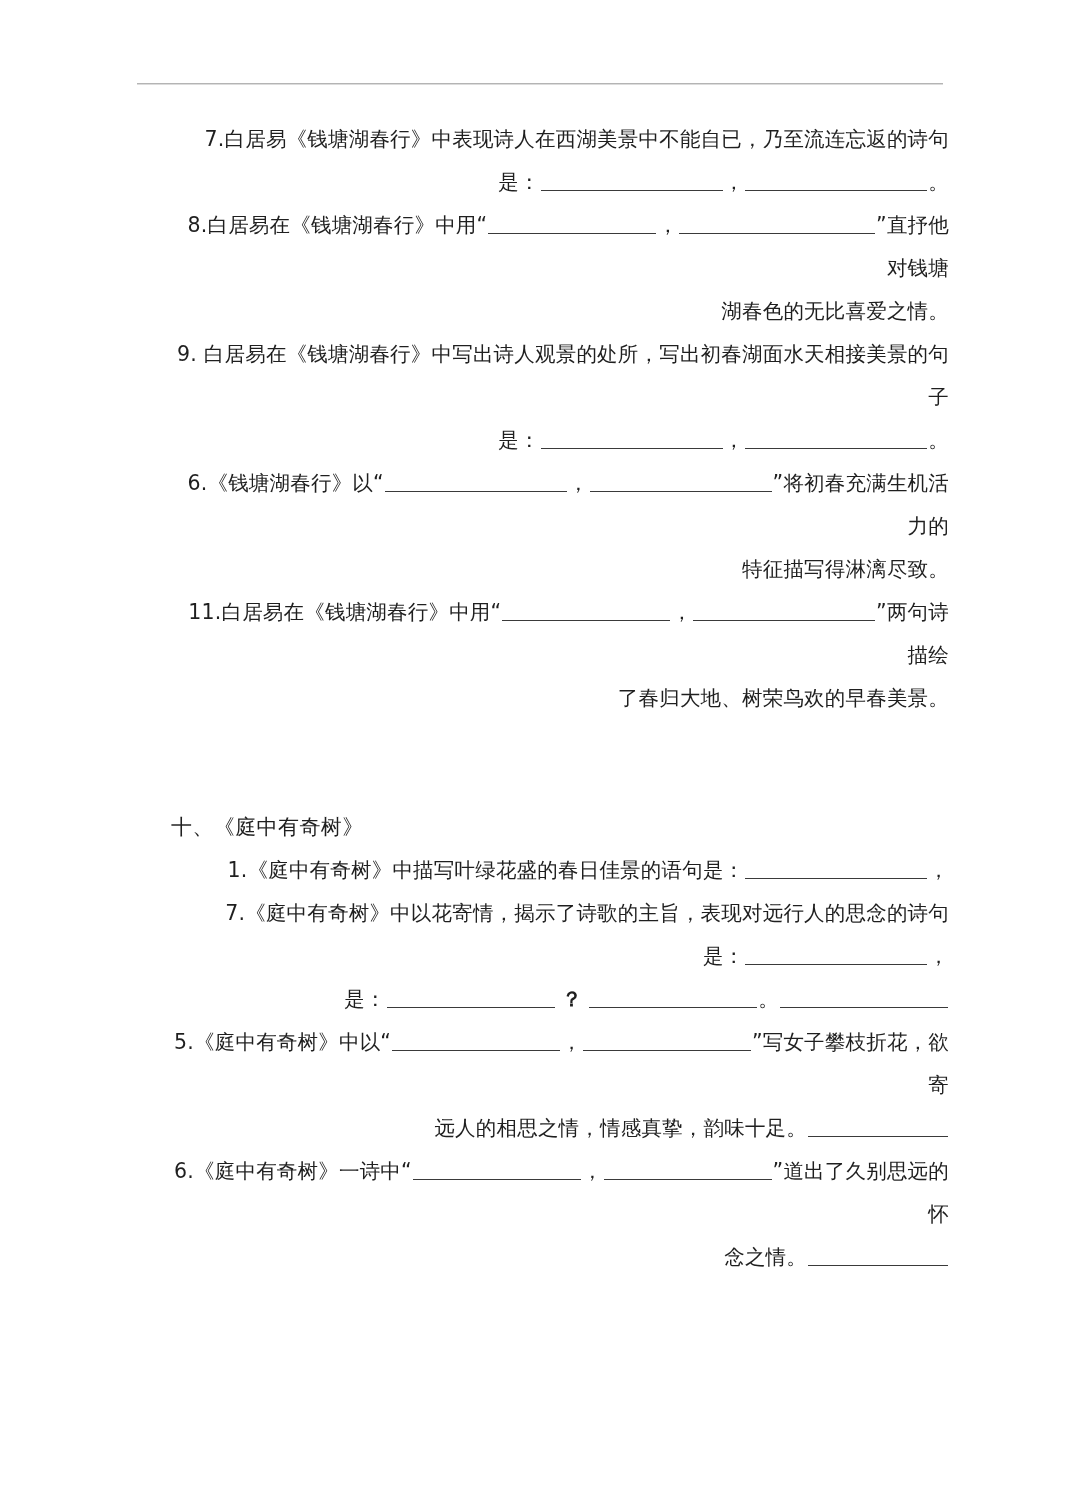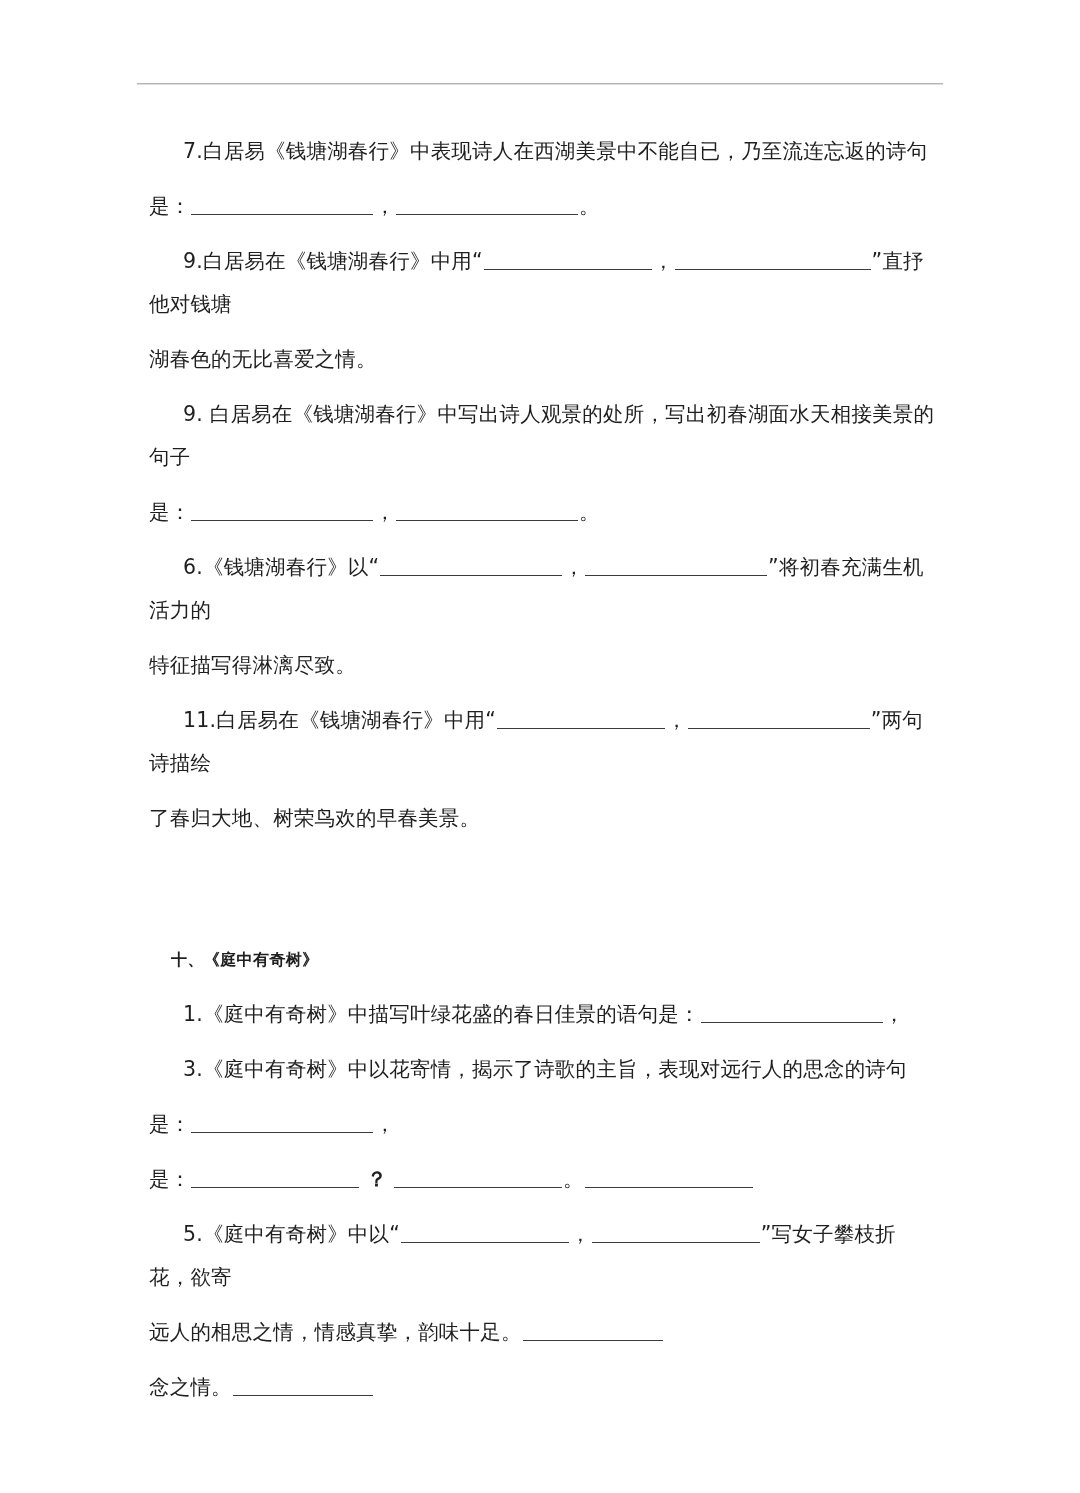--- a/index.html
+++ b/index.html
@@ -31,28 +31,28 @@
     position: absolute;
     left: 137px;
     top: 118px;
     width: 812px;
   }
   .para {
     font-size: 20.5px;
     line-height: 43px;
     letter-spacing: 0.2px;
     white-space: normal;
-    margin: 12px;
-    text-align: left;
+    margin: 0;
+    text-align: right;
   }
   .para.indent { text-indent: 34px; }
   .heading {
-    font-size: 16px;
+    font-size: 21px;
     line-height: 43px;
-    font-weight: bold;
+    font-weight: normal;
     text-indent: 34px;
     margin: 0;
     letter-spacing: 0.4px;
   }
   .blank {
     display: inline-block;
     border-bottom: 1.6px solid #3a3a3a;
     vertical-align: baseline;
     height: 1.05em;
     margin: 0 1px -2px 1px;
@@ -69,44 +69,45 @@
 
 <div class="page">
 
   <div class="page-rule"></div>
 
   <div class="content">
 
     <p class="para indent">7.白居易《钱塘湖春行》中表现诗人在西湖美景中不能自已，乃至流连忘返的诗句</p>
     <p class="para"><span>是：</span><span class="blank b-lg"></span><span>，</span><span class="blank b-lg"></span><span>。</span></p>
 
-    <p class="para indent"><span>9.白居易在《钱塘湖春行》中用“</span><span class="blank b-md"></span><span>，</span><span class="blank b-xl"></span><span>”直抒他对钱塘</span></p>
+    <p class="para indent"><span>8.白居易在《钱塘湖春行》中用“</span><span class="blank b-md"></span><span>，</span><span class="blank b-xl"></span><span>”直抒他对钱塘</span></p>
     <p class="para">湖春色的无比喜爱之情。</p>
 
     <p class="para indent">9. 白居易在《钱塘湖春行》中写出诗人观景的处所，写出初春湖面水天相接美景的句子</p>
     <p class="para"><span>是：</span><span class="blank b-lg"></span><span>，</span><span class="blank b-lg"></span><span>。</span></p>
 
     <p class="para indent"><span>6.《钱塘湖春行》以“</span><span class="blank b-lg"></span><span>，</span><span class="blank b-lg"></span><span>”将初春充满生机活力的</span></p>
     <p class="para">特征描写得淋漓尽致。</p>
 
     <p class="para indent"><span>11.白居易在《钱塘湖春行》中用“</span><span class="blank b-md"></span><span>，</span><span class="blank b-lg"></span><span>”两句诗描绘</span></p>
     <p class="para">了春归大地、树荣鸟欢的早春美景。</p>
 
     <div class="spacer-block"></div>
 
     <p class="heading">十、《庭中有奇树》</p>
 
     <p class="para indent"><span>1.《庭中有奇树》中描写叶绿花盛的春日佳景的语句是：</span><span class="blank b-lg"></span><span>，</span></p>
 
-    <p class="para indent">3.《庭中有奇树》中以花寄情，揭示了诗歌的主旨，表现对远行人的思念的诗句</p>
+    <p class="para indent">7.《庭中有奇树》中以花寄情，揭示了诗歌的主旨，表现对远行人的思念的诗句</p>
     <p class="para"><span>是：</span><span class="blank b-lg"></span><span>，</span></p>
 
 
     <p class="para"><span>是：</span><span class="blank b-md"></span><span class="qmark">？</span><span class="blank b-md"></span><span>。</span><span class="blank b-md"></span></p>
 
     <p class="para indent"><span>5.《庭中有奇树》中以“</span><span class="blank b-md"></span><span>，</span><span class="blank b-md"></span><span>”写女子攀枝折花，欲寄</span></p>
     <p class="para"><span>远人的相思之情，情感真挚，韵味十足。</span><span class="blank b-sm"></span></p>
 
+    <p class="para indent"><span>6.《庭中有奇树》一诗中“</span><span class="blank b-md"></span><span>，</span><span class="blank b-md"></span><span>”道出了久别思远的怀</span></p>
     <p class="para"><span>念之情。</span><span class="blank b-sm"></span></p>
 
 
   </div>
 </div>
 
 </body></html>

